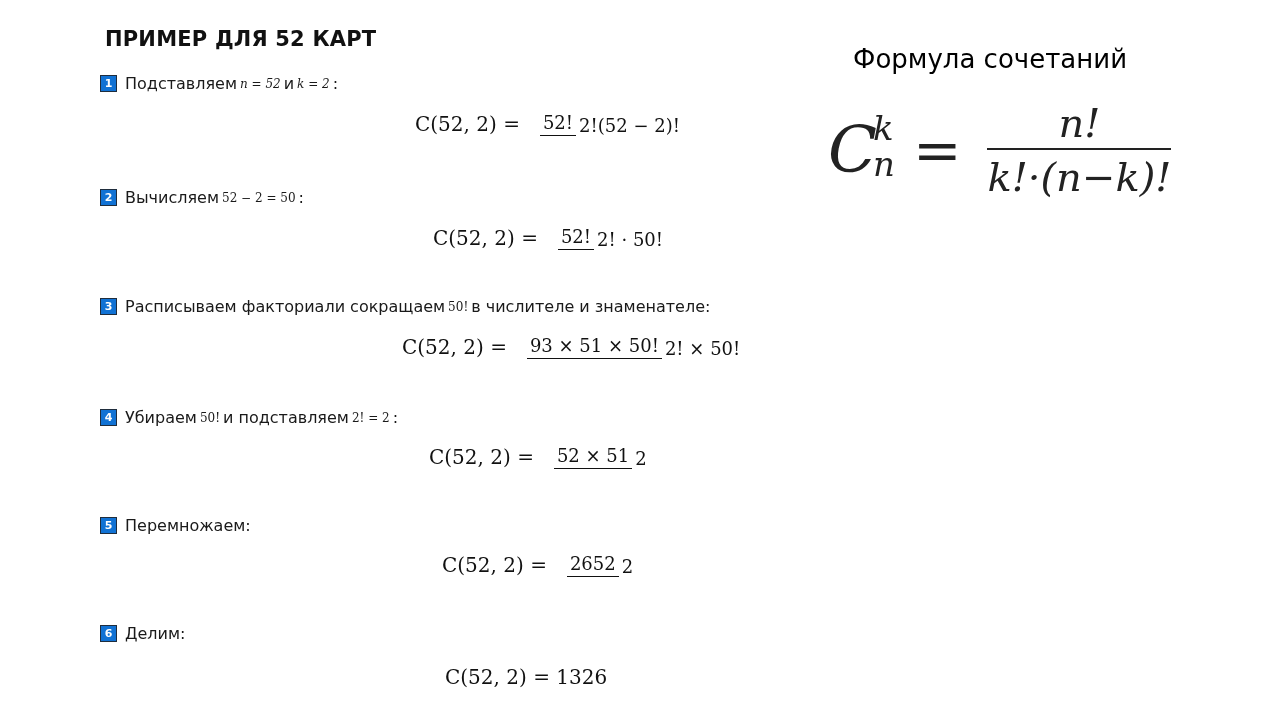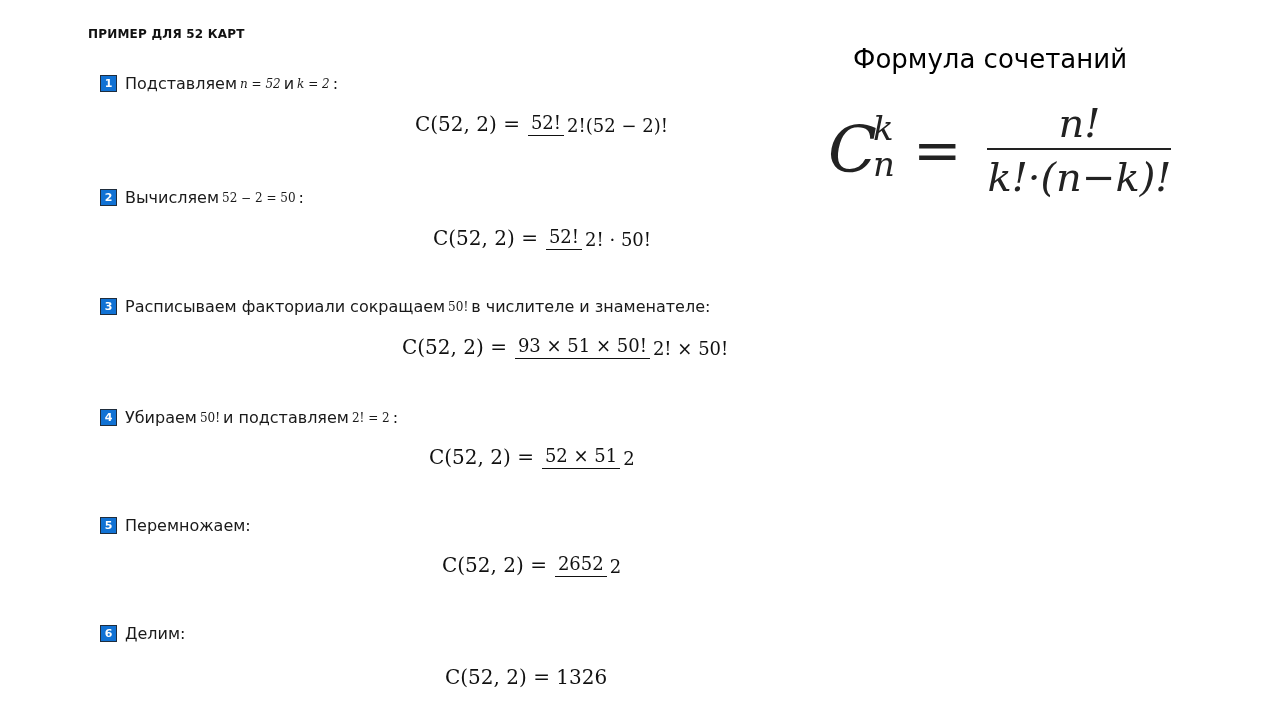--- a/index.html
+++ b/index.html
@@ -10,23 +10,23 @@
     body {
       width: 1280px;
       height: 720px;
       position: relative;
       overflow: hidden;
       font-family: "DejaVu Sans", "Liberation Sans", sans-serif;
       color: #1a1a1a;
     }
     .heading {
       position: absolute;
-      left: 88px;
+      left: 105px;
       top: 27px;
-      font-size: 12px;
+      font-size: 21px;
       font-weight: bold;
       letter-spacing: 0.2px;
       color: #111;
     }
     .step {
       position: absolute;
       left: 100px;
       display: flex;
       align-items: center;
       font-size: 16px;
@@ -55,20 +55,21 @@
     }
     .mi { font-style: italic; }
     .eq {
       position: absolute;
       display: flex;
       align-items: center;
       font-family: "DejaVu Serif", "Liberation Serif", serif;
       font-size: 20px;
       color: #111;
       white-space: nowrap;
+      gap: 12px;
     }
     .eq .lhs { margin-right: 8px; }
     .frac {
       display: inline-flex;
       flex-direction: row;
       align-items: center;
       font-size: 18px;
     }
     .frac .num {
       padding: 0 3px 2px 3px;

